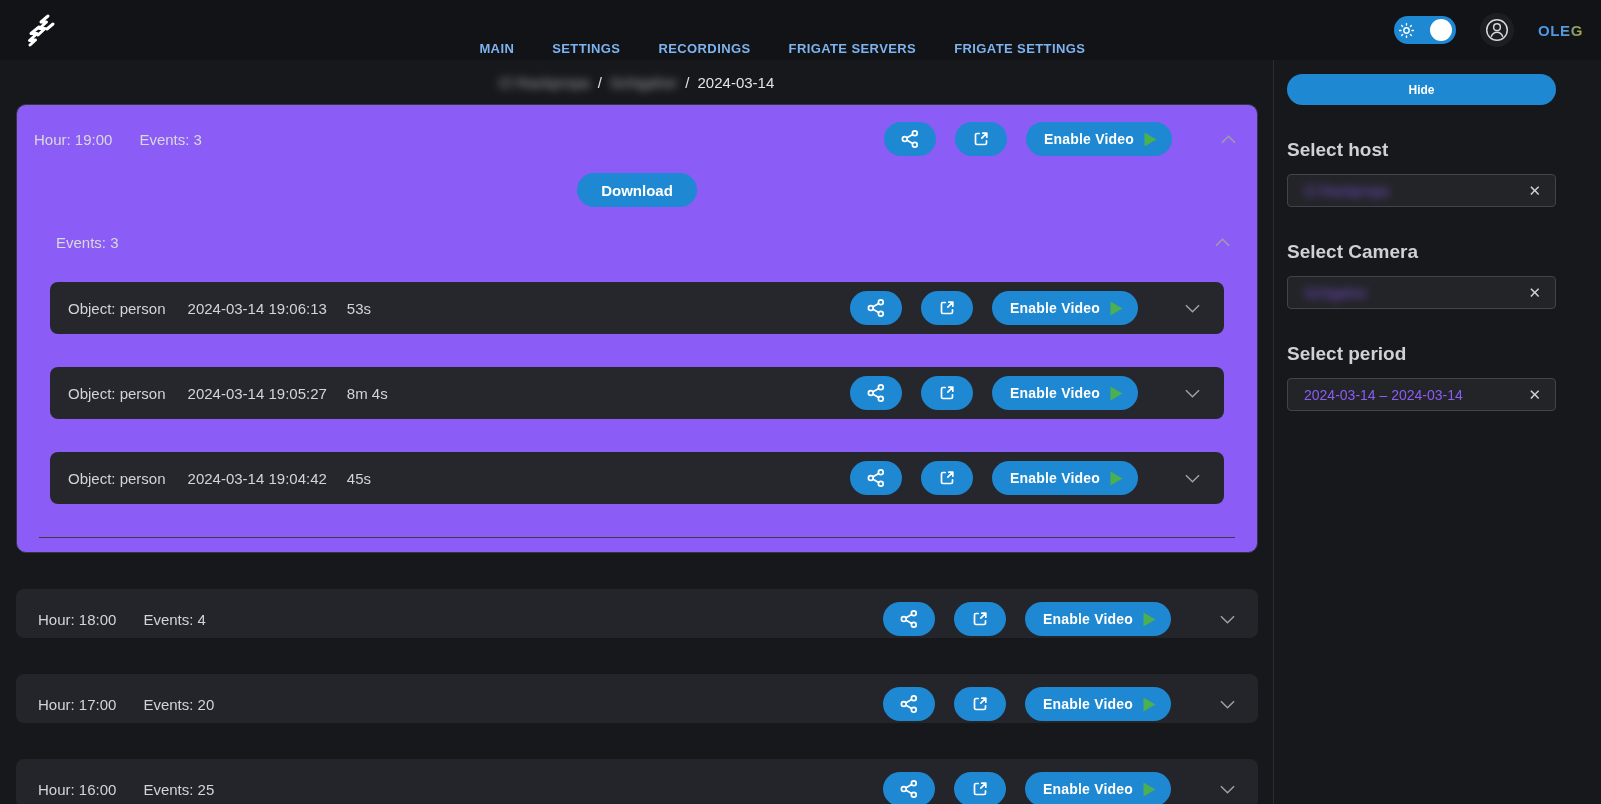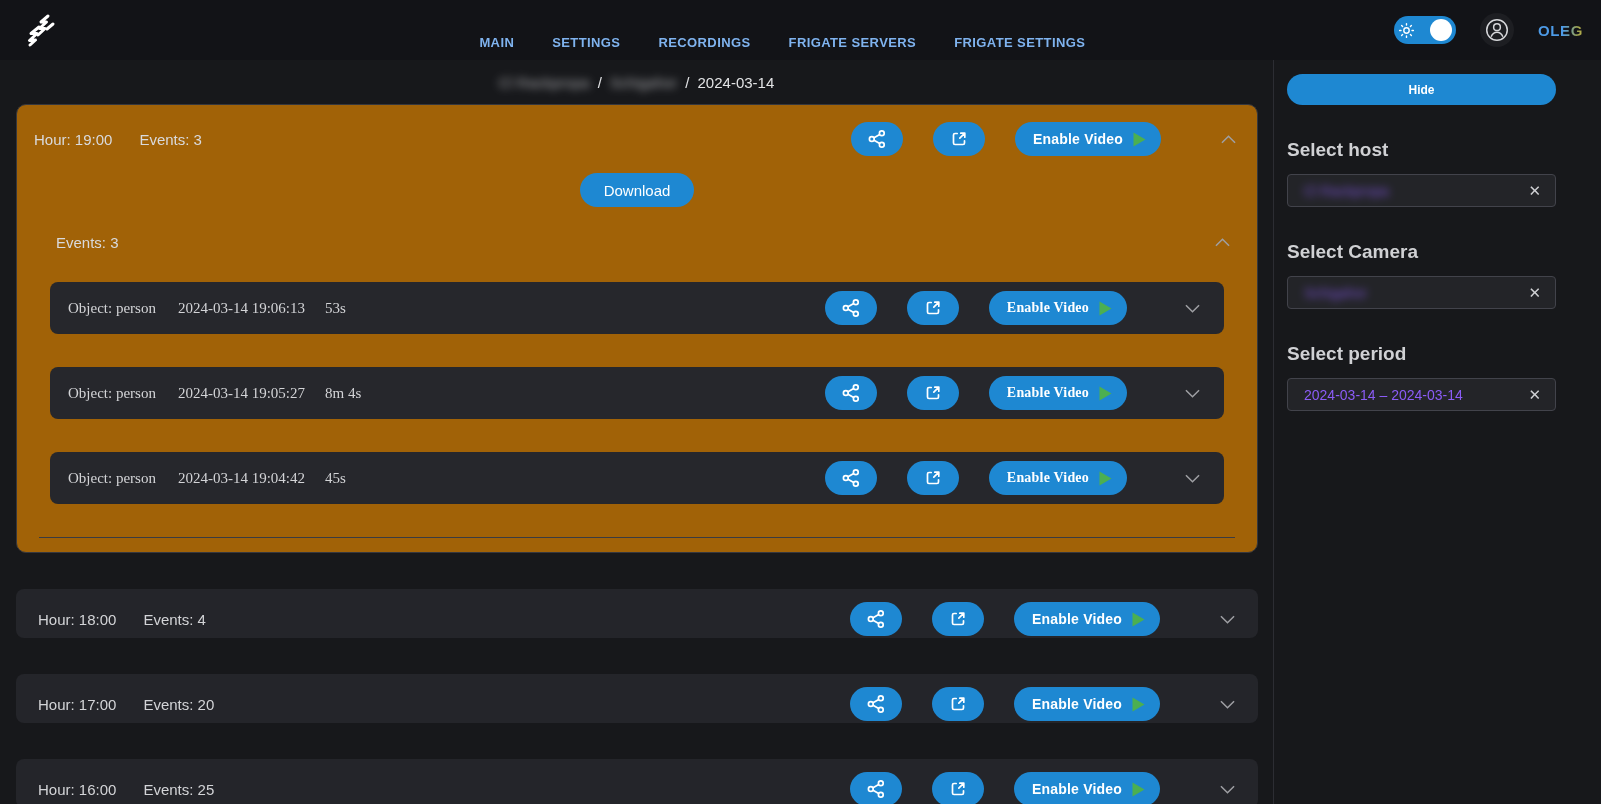--- a/index.html
+++ b/index.html
@@ -9,21 +9,21 @@
     background:#17181b; color:#dcdde0;
   }
 
   
   .topbar {
     height:60px; background:#121317; display:flex; align-items:center;
     padding:0 18px; position:relative;
   }
   .logo { width:46px; height:46px; display:flex; align-items:center; justify-content:center; }
   .nav {
-    position:absolute; left:50%; top:12px; transform:translateX(-53%);
+    position:absolute; left:50%; top:18px; transform:translateX(-53%);
     height:60px; display:flex; align-items:center; gap:38px;
   }
   .nav a {
     color:#7fb3ef; text-decoration:none; font-size:13px; font-weight:700;
     letter-spacing:.4px; cursor:pointer; white-space:nowrap;
   }
   .top-right { margin-left:auto; display:flex; align-items:center; gap:24px; }
   .theme-toggle {
     width:62px; height:28px; border-radius:14px; background:#1e88d2;
     display:flex; align-items:center; padding:0 4px; cursor:pointer; border:none;
@@ -54,42 +54,42 @@
   .blurred { filter:blur(4px); opacity:.8; color:#c4c5c8; }
 
   
   .pill {
     background:#1e88d2; border:none; color:#fff; height:34px; border-radius:17px;
     display:inline-flex; align-items:center; justify-content:center; cursor:pointer;
   }
   .icon-pill { width:52px; }
   .video-pill { padding:0 14px 0 18px; gap:9px; font-size:14px; font-weight:700;
     font-family:inherit; letter-spacing:.2px; }
-  .dl-pill { padding:8px 24px; font-size:15px; font-weight:400; font-family:inherit; }
-  .btn-group { margin-left:auto; display:flex; align-items:center; gap:30px; }
+  .dl-pill { padding:8px 24px; font-size:15px; font-weight:700; font-family:inherit; }
+  .btn-group { margin-left:auto; display:flex; align-items:center; gap:19px; }
   .chev-btn { background:none; border:none; cursor:pointer; padding:4px;
     display:flex; align-items:center; }
 
   
   .hour-card-open {
-    margin:0 15px 0 16px; background:#a16207; border:1px solid #36373d;
+    margin:0 15px 0 16px; background:#8b5cf6; border:1px solid #36373d;
     border-radius:10px; padding:14px 17px 7px;
   }
   .hour-head { display:flex; align-items:center; height:40px; font-size:15px; color:#d9dadd; }
   .hour-head .ev { margin-left:27px; }
   .hour-head .chev-btn { margin-left:26px; }
   .dl-row { display:flex; justify-content:center; margin:14px 0 20px; }
   .events-sub {
     display:flex; align-items:center; height:30px; margin:0 6px 25px 22px;
     font-size:15px; color:#d9dadd;
   }
   .events-sub .chev-btn { margin-left:auto; }
   .event-row {
     background:#26272c; border-radius:8px; height:52px; margin:0 16px 33px;
-    display:flex; align-items:center; padding:0 20px 0 18px; font-size:15px; color:#d3d4d7;font-family:Liberation Serif, serif;
+    display:flex; align-items:center; padding:0 20px 0 18px; font-size:15px; color:#d3d4d7;
   }
   .event-row .dt { margin-left:22px; }
   .event-row .dur { margin-left:20px; }
   .event-row .chev-btn { margin-left:24px; }
   .card-divider { border:none; border-top:1px solid #3a3b41; margin:2px 5px 7px; }
 
   
   .hour-card {
     background:#24252a; border-radius:8px; height:49px; margin:36px 15px 0 16px;
     display:flex; align-items:center; padding:11px 19px 0 22px; font-size:15px; color:#d3d4d7;

